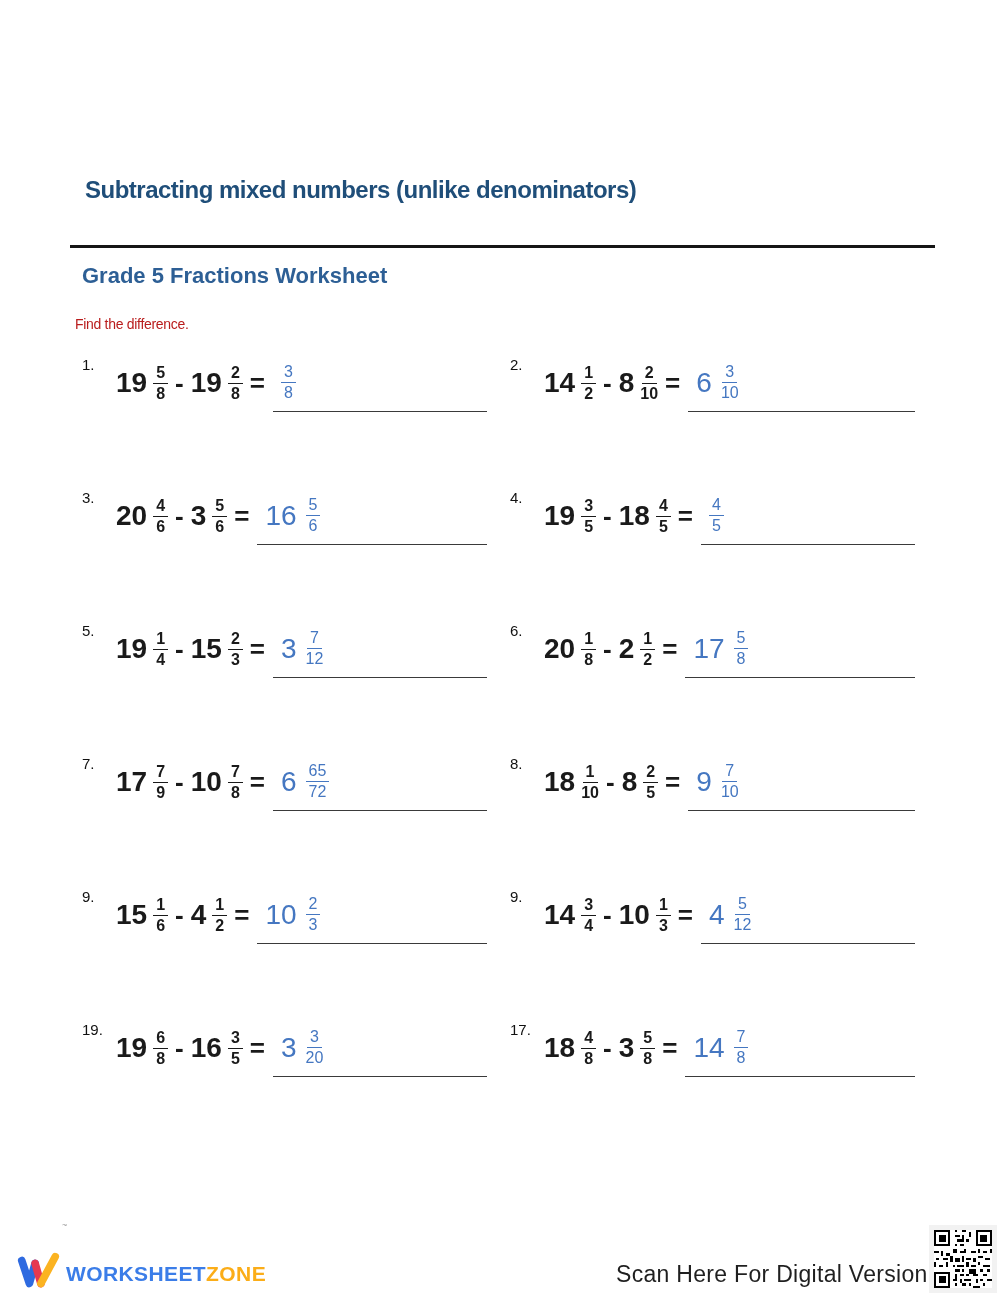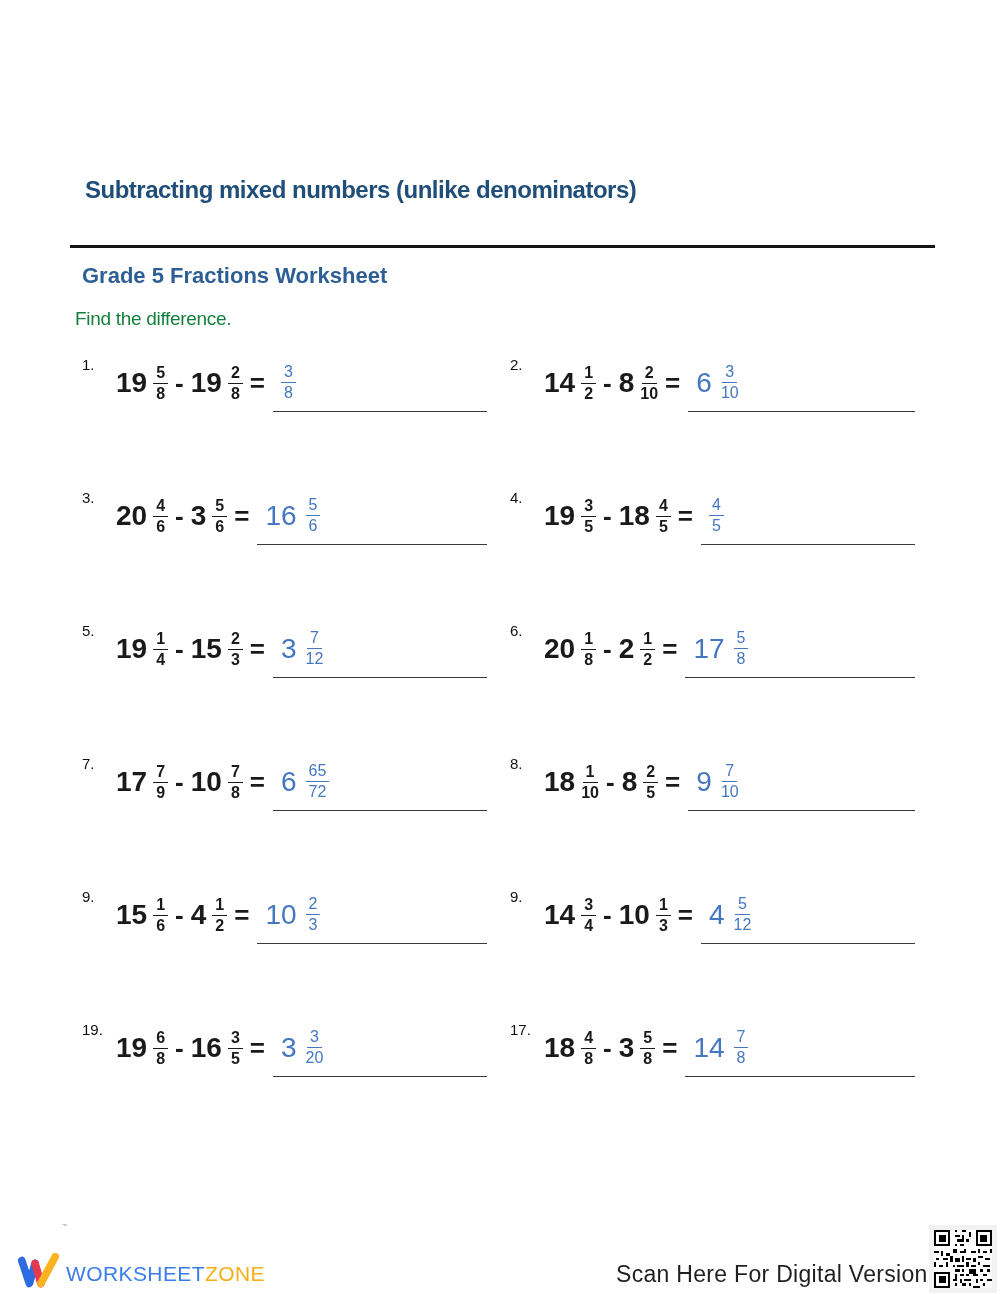--- a/index.html
+++ b/index.html
@@ -14,21 +14,21 @@
   body{font-family:"Liberation Sans",sans-serif;}
   .page{position:relative;width:1000px;height:1294px;background:#fff;overflow:hidden;}
 
   .title{
     position:absolute;left:85px;top:174px;width:640px;
     font-size:24px;font-weight:bold;color:var(--title);
     line-height:1.3;letter-spacing:-0.5px;
   }
   .rule{position:absolute;left:70px;top:245px;width:865px;height:3px;background:#151515;}
   .subtitle{position:absolute;left:82px;top:263px;font-size:22px;color:var(--subtitle);font-weight:bold;}
-  .instruction{position:absolute;left:75px;top:308px;font-size:19px;color:#15803d;letter-spacing:-0.3px;}
+  .instruction{position:absolute;left:75px;top:316px;font-size:14px;color:#b91c1c;letter-spacing:-0.3px;}
 
   .problems{
     position:absolute;left:82px;top:354px;
     display:grid;grid-template-columns:405px 405px;
     column-gap:23px;row-gap:75px;
   }
   .problem{display:flex;align-items:center;height:58px;}
   .pnum{font-size:15px;color:#111;align-self:flex-start;width:34px;padding-top:2px;flex:none;}
   .eq{display:flex;align-items:center;color:#1a1a1a;font-weight:bold;}
   .whole{font-size:28px;}
@@ -41,21 +41,21 @@
     flex:1;height:100%;margin-left:4px;padding-left:8px;
     display:flex;align-items:center;gap:9px;
     border-bottom:1.5px solid #3a3a3a;color:var(--answer);
   }
   .answer-line .whole:empty{display:none;}
   .answer-line .frac{margin-left:0;}
 
   .stray{position:absolute;left:62px;top:1220px;font-size:9px;color:#999;}
 
   .logo{position:absolute;left:16px;top:1250px;display:flex;align-items:center;gap:6px;}
-  .logo .brand{font-size:21px;font-weight:normal;letter-spacing:0.4px;}
+  .logo .brand{font-size:21px;font-weight:bold;letter-spacing:0.4px;}
   .brand .b1{color:var(--brand-blue);}
   .brand .b2{color:var(--brand-yellow);}
 
   .scan-text{position:absolute;left:616px;top:1261px;font-size:23px;color:#1f1f1f;letter-spacing:0.3px;}
   .qr{position:absolute;left:929px;top:1225px;width:68px;height:68px;background:#f2f2f2;display:flex;align-items:center;justify-content:center;}
 </style>
 </head>
 <body>
 
 <div class="page">

